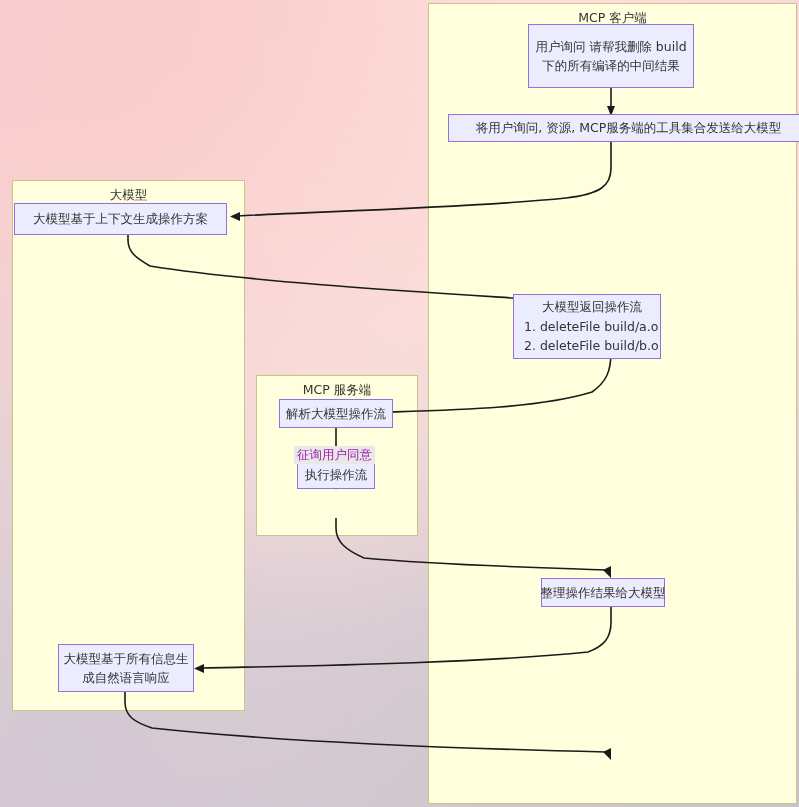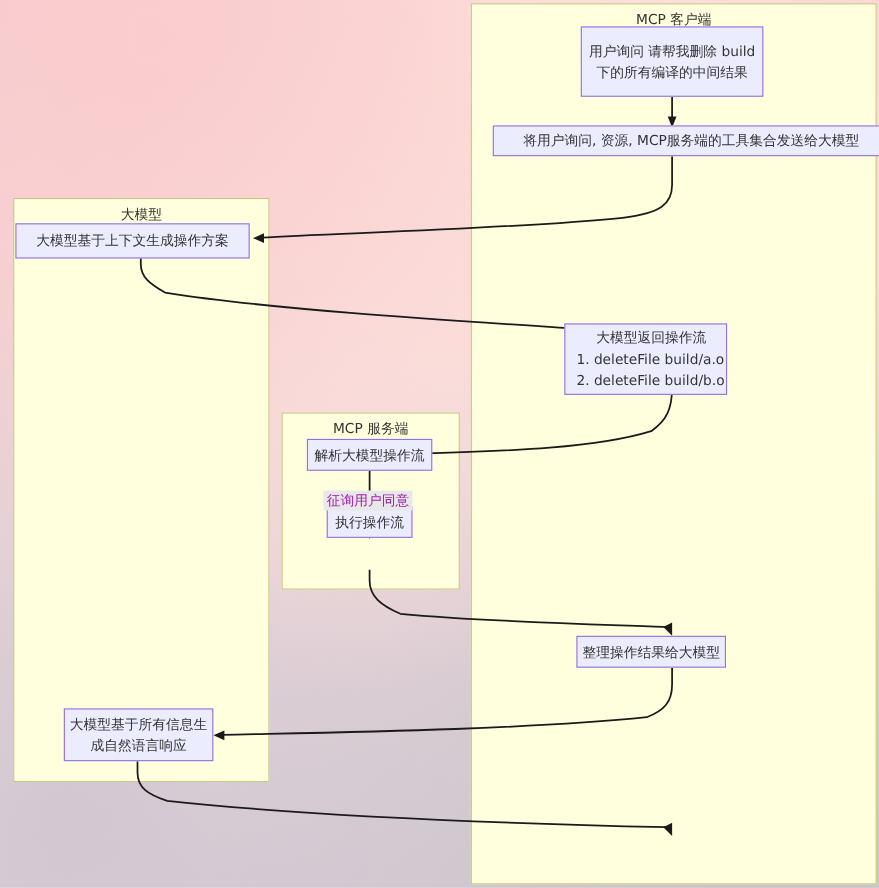--- a/index.html
+++ b/index.html
@@ -158,21 +158,21 @@
   </div>
 
   <div class="node" style="left:279px; top:399px; width:114px; height:29px;">
     <span class="ln">解析大模型操作流</span>
   </div>
 
   <div class="node" style="left:297px; top:460px; width:78px; height:29px;">
     <span class="ln">执行操作流</span>
   </div>
 
-  <div class="node" style="left:524px; top:578px; width:136px; height:29px;">
+  <div class="node" style="left:541px; top:578px; width:124px; height:29px;">
     <span class="ln">整理操作结果给大模型</span>
   </div>
 
   <div class="node" style="left:58px; top:644px; width:136px; height:48px;">
     <span class="ln">大模型基于所有信息生</span>
     <span class="ln">成自然语言响应</span>
   </div>
 
 
   <div class="edge-label" style="left:294px; top:446px;">征询用户同意</div>

